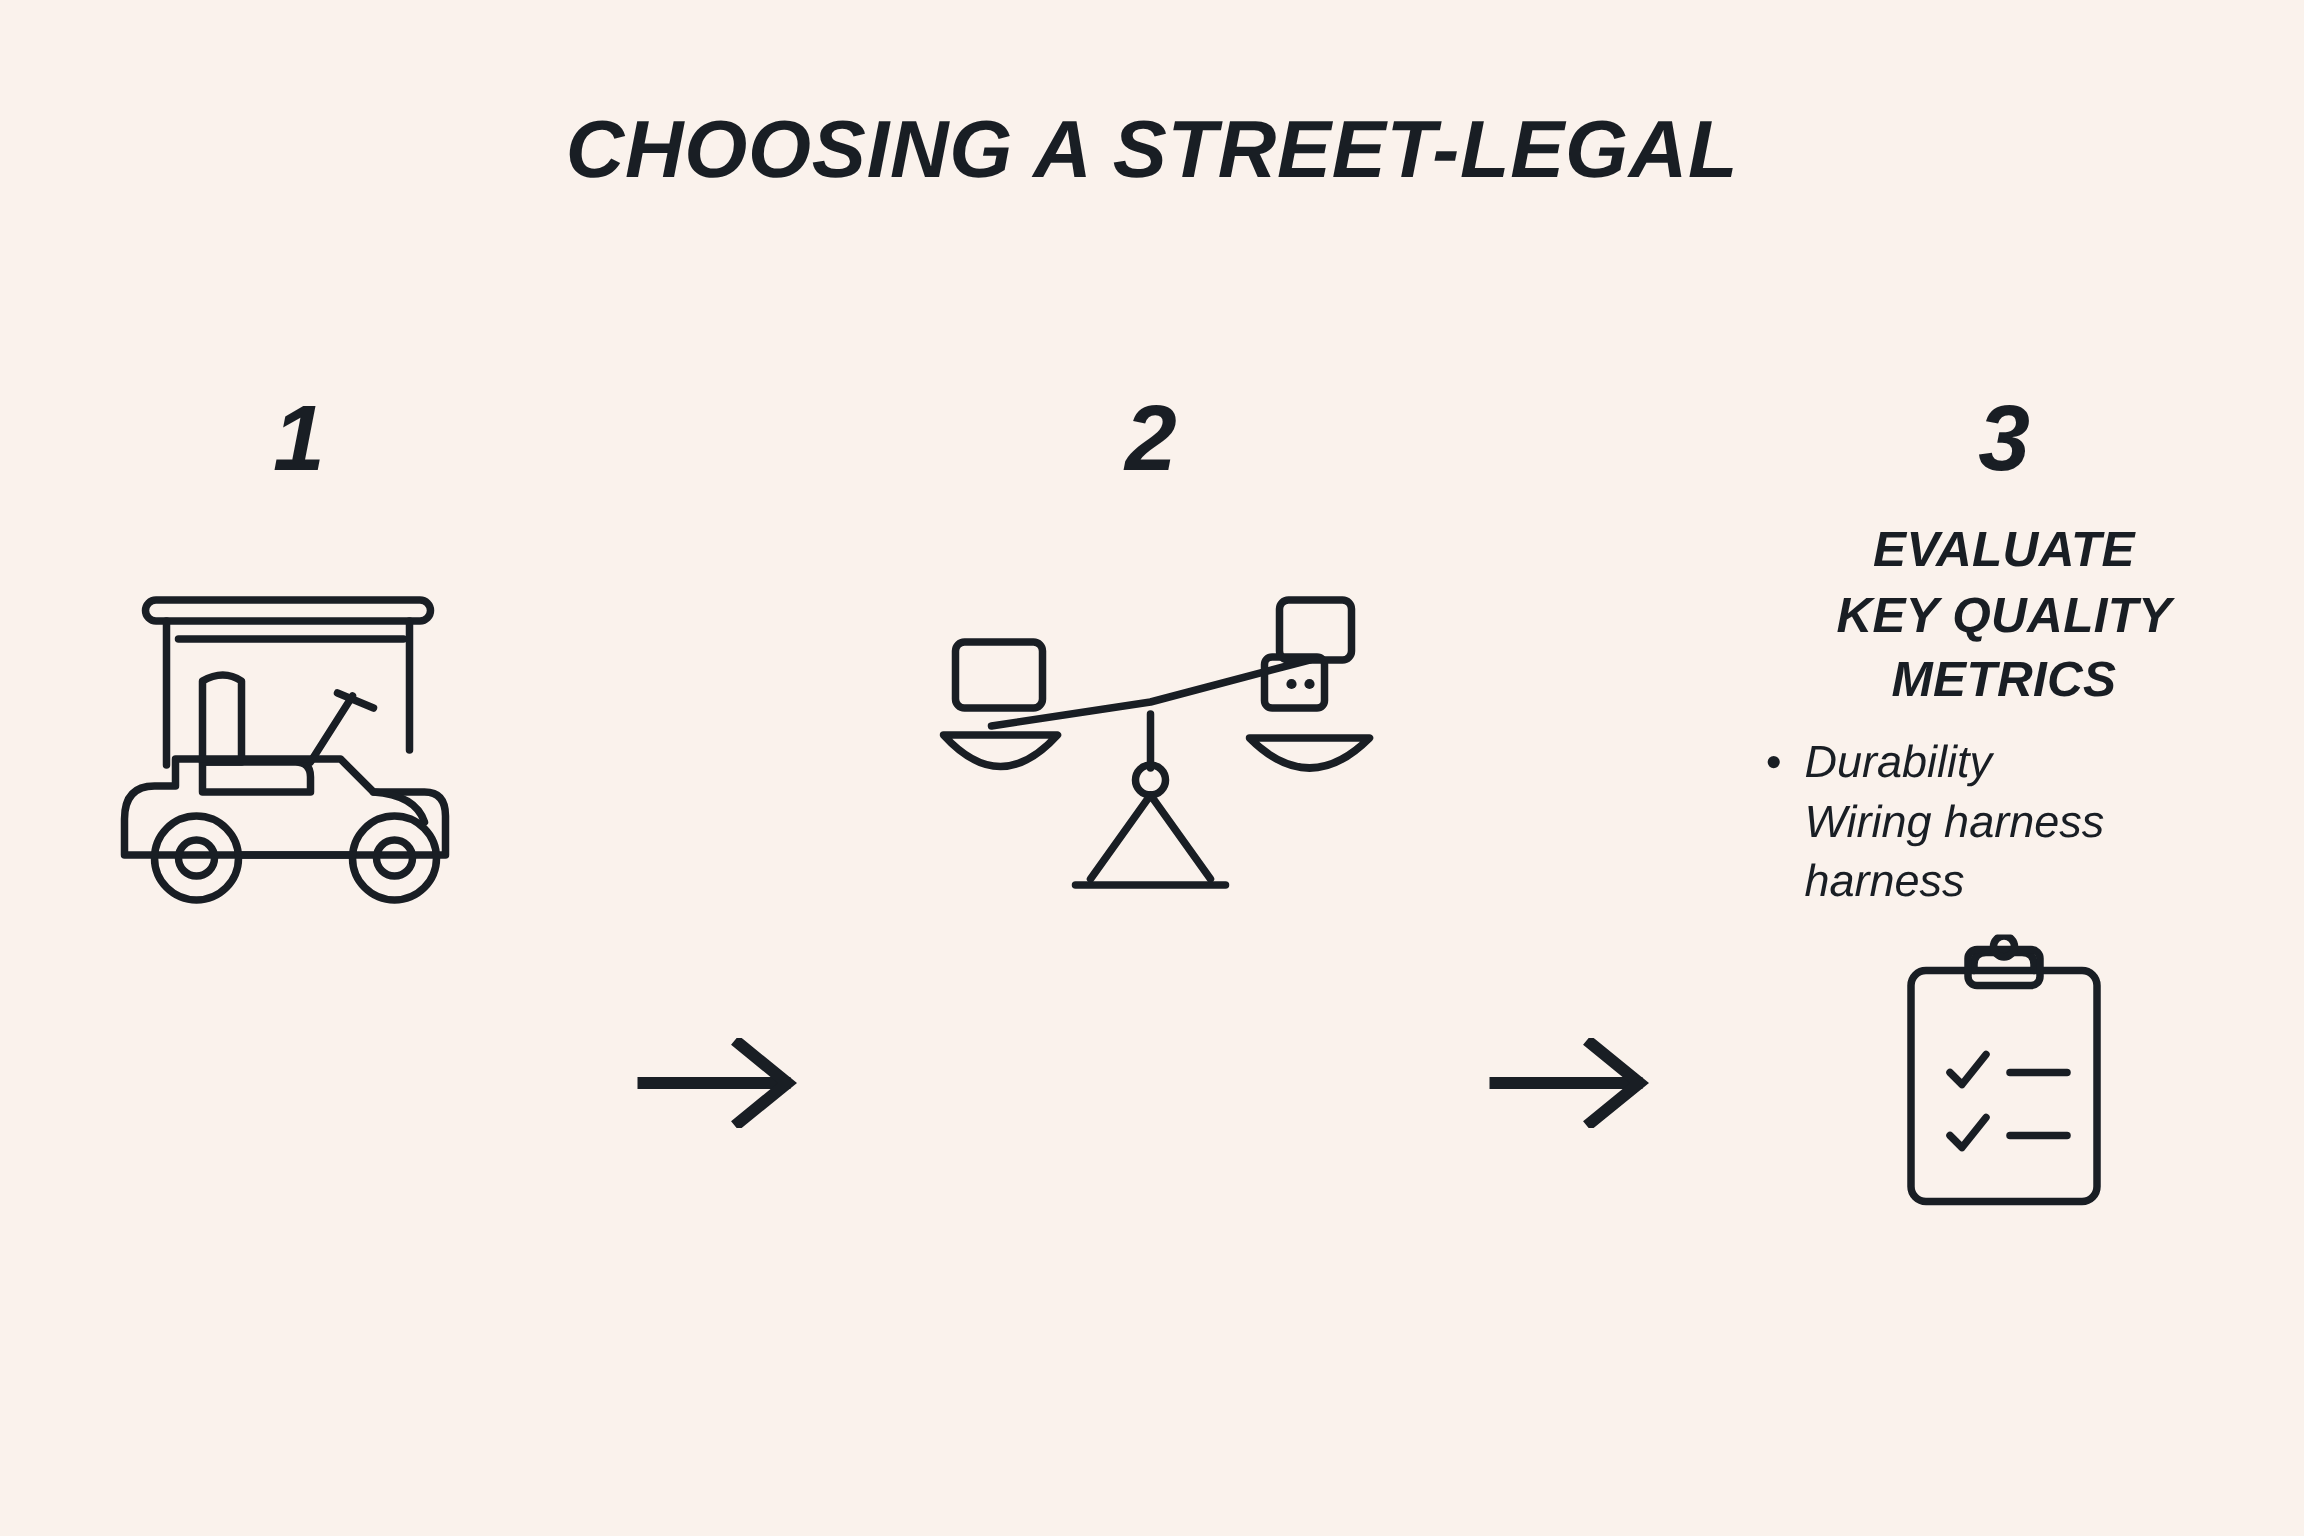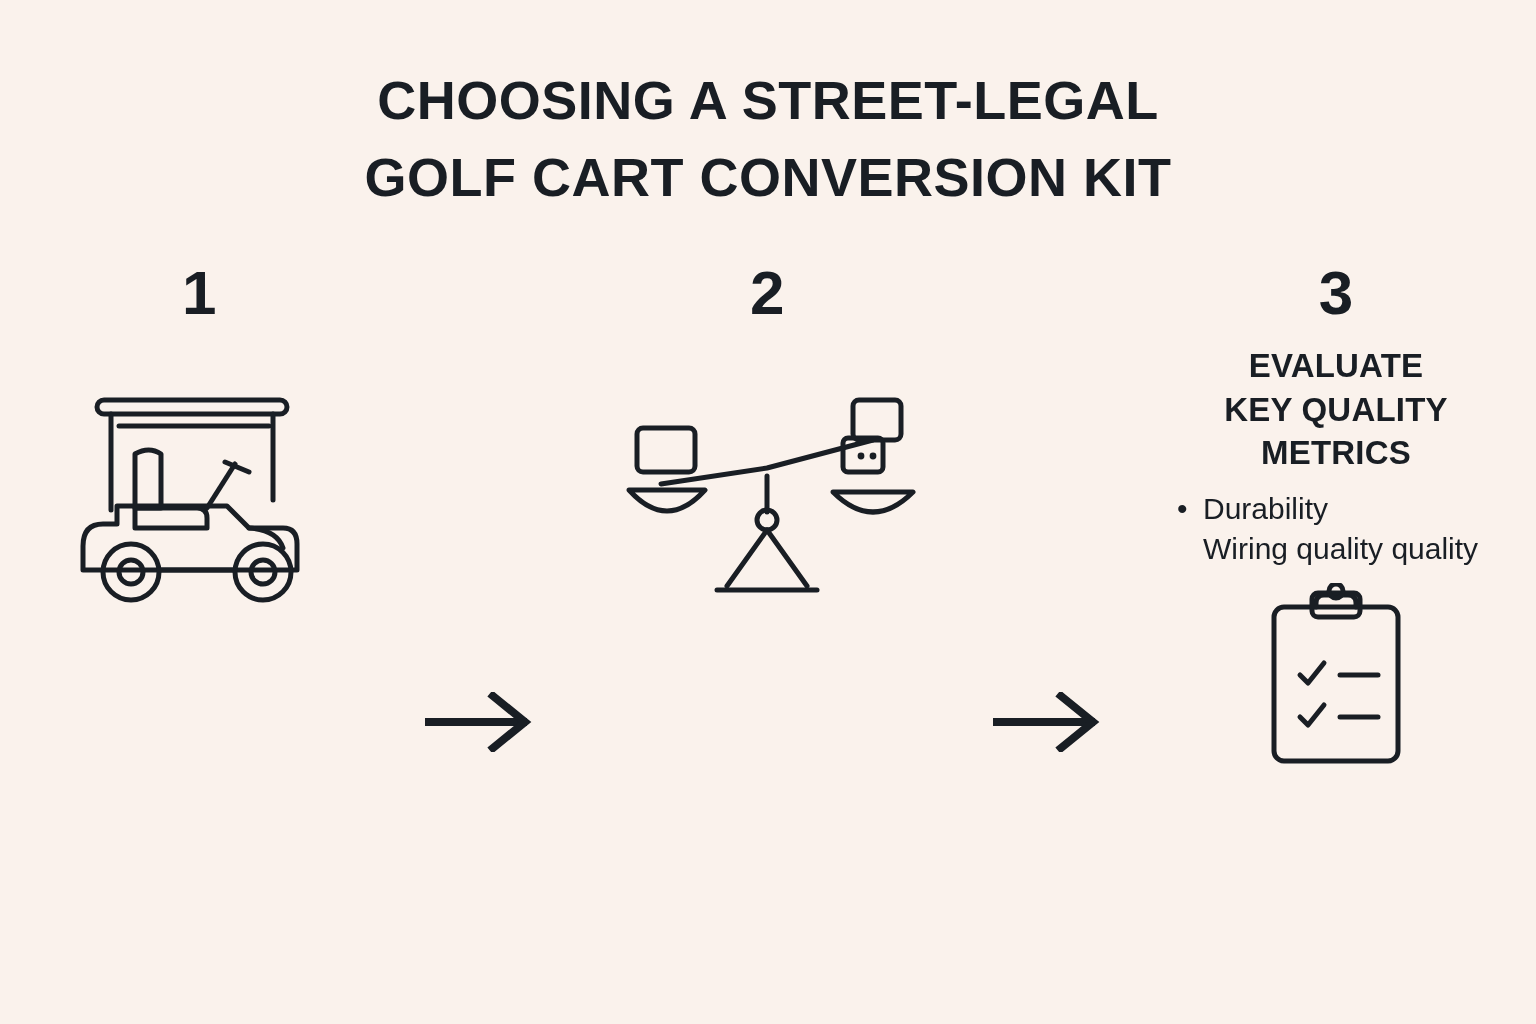--- a/index.html
+++ b/index.html
@@ -11,20 +11,21 @@
     height: 1024px;
     background: #faf2ec;
     font-family: "Liberation Sans", sans-serif;
     color: #1b2026;
     overflow: hidden;
   }
   .page {
     position: relative;
     width: 1344px;
     height: 1024px;
+    font-style: italic;
   }
   .title {
     position: absolute;
     top: 62px;
     left: 0;
     width: 1536px;
     text-align: center;
     font-size: 54px;
     font-weight: bold;
     letter-spacing: 0.5px;
@@ -116,21 +117,20 @@
     width: 400px;
   }
 </style>
 </head>
 <body>
 
 <div class="page">
 
   <div class="title">
     <span class="line">CHOOSING A STREET-LEGAL</span>
-    <span class="line">GOLF CART CONVERSION KIT</span>
   </div>
 
   <div class="steps">
 
     <div class="step">
       <div class="step-number">1</div>
       <div class="step-icon">
         <span class="icon-wrap">
           <svg width="280" height="230" viewBox="0 0 280 230" fill="none" stroke="#191e24" stroke-width="5" stroke-linecap="round" stroke-linejoin="round">
 
@@ -210,21 +210,21 @@
         <div class="step-label">EVALUATE
 KEY QUALITY
 METRICS</div>
         <div class="bullets">
           <div class="bullet-row">
             <span class="bullet-dot">•</span>
             <span class="bullet-text">Durability</span>
           </div>
           <div class="bullet-row no-dot">
             <span class="bullet-dot">•</span>
-            <span class="bullet-text">Wiring quality quality</span>
+            <span class="bullet-text">Wiring harness harness</span>
           </div>
         </div>
         <div class="step-icon" style="height:200px;margin-top:10px;">
           <span class="icon-wrap">
             <svg width="160" height="190" viewBox="0 0 160 190" fill="none" stroke="#191e24" stroke-width="5" stroke-linecap="round" stroke-linejoin="round">
               <rect x="18" y="24" width="124" height="154" rx="10"></rect>
               <path d="M60 24 v-4 q0 -8 8 -8 h24 q8 0 8 8 v4"></path>
               <rect x="56" y="10" width="48" height="24" rx="6"></rect>
               <circle cx="80" cy="8" r="7"></circle>
 

